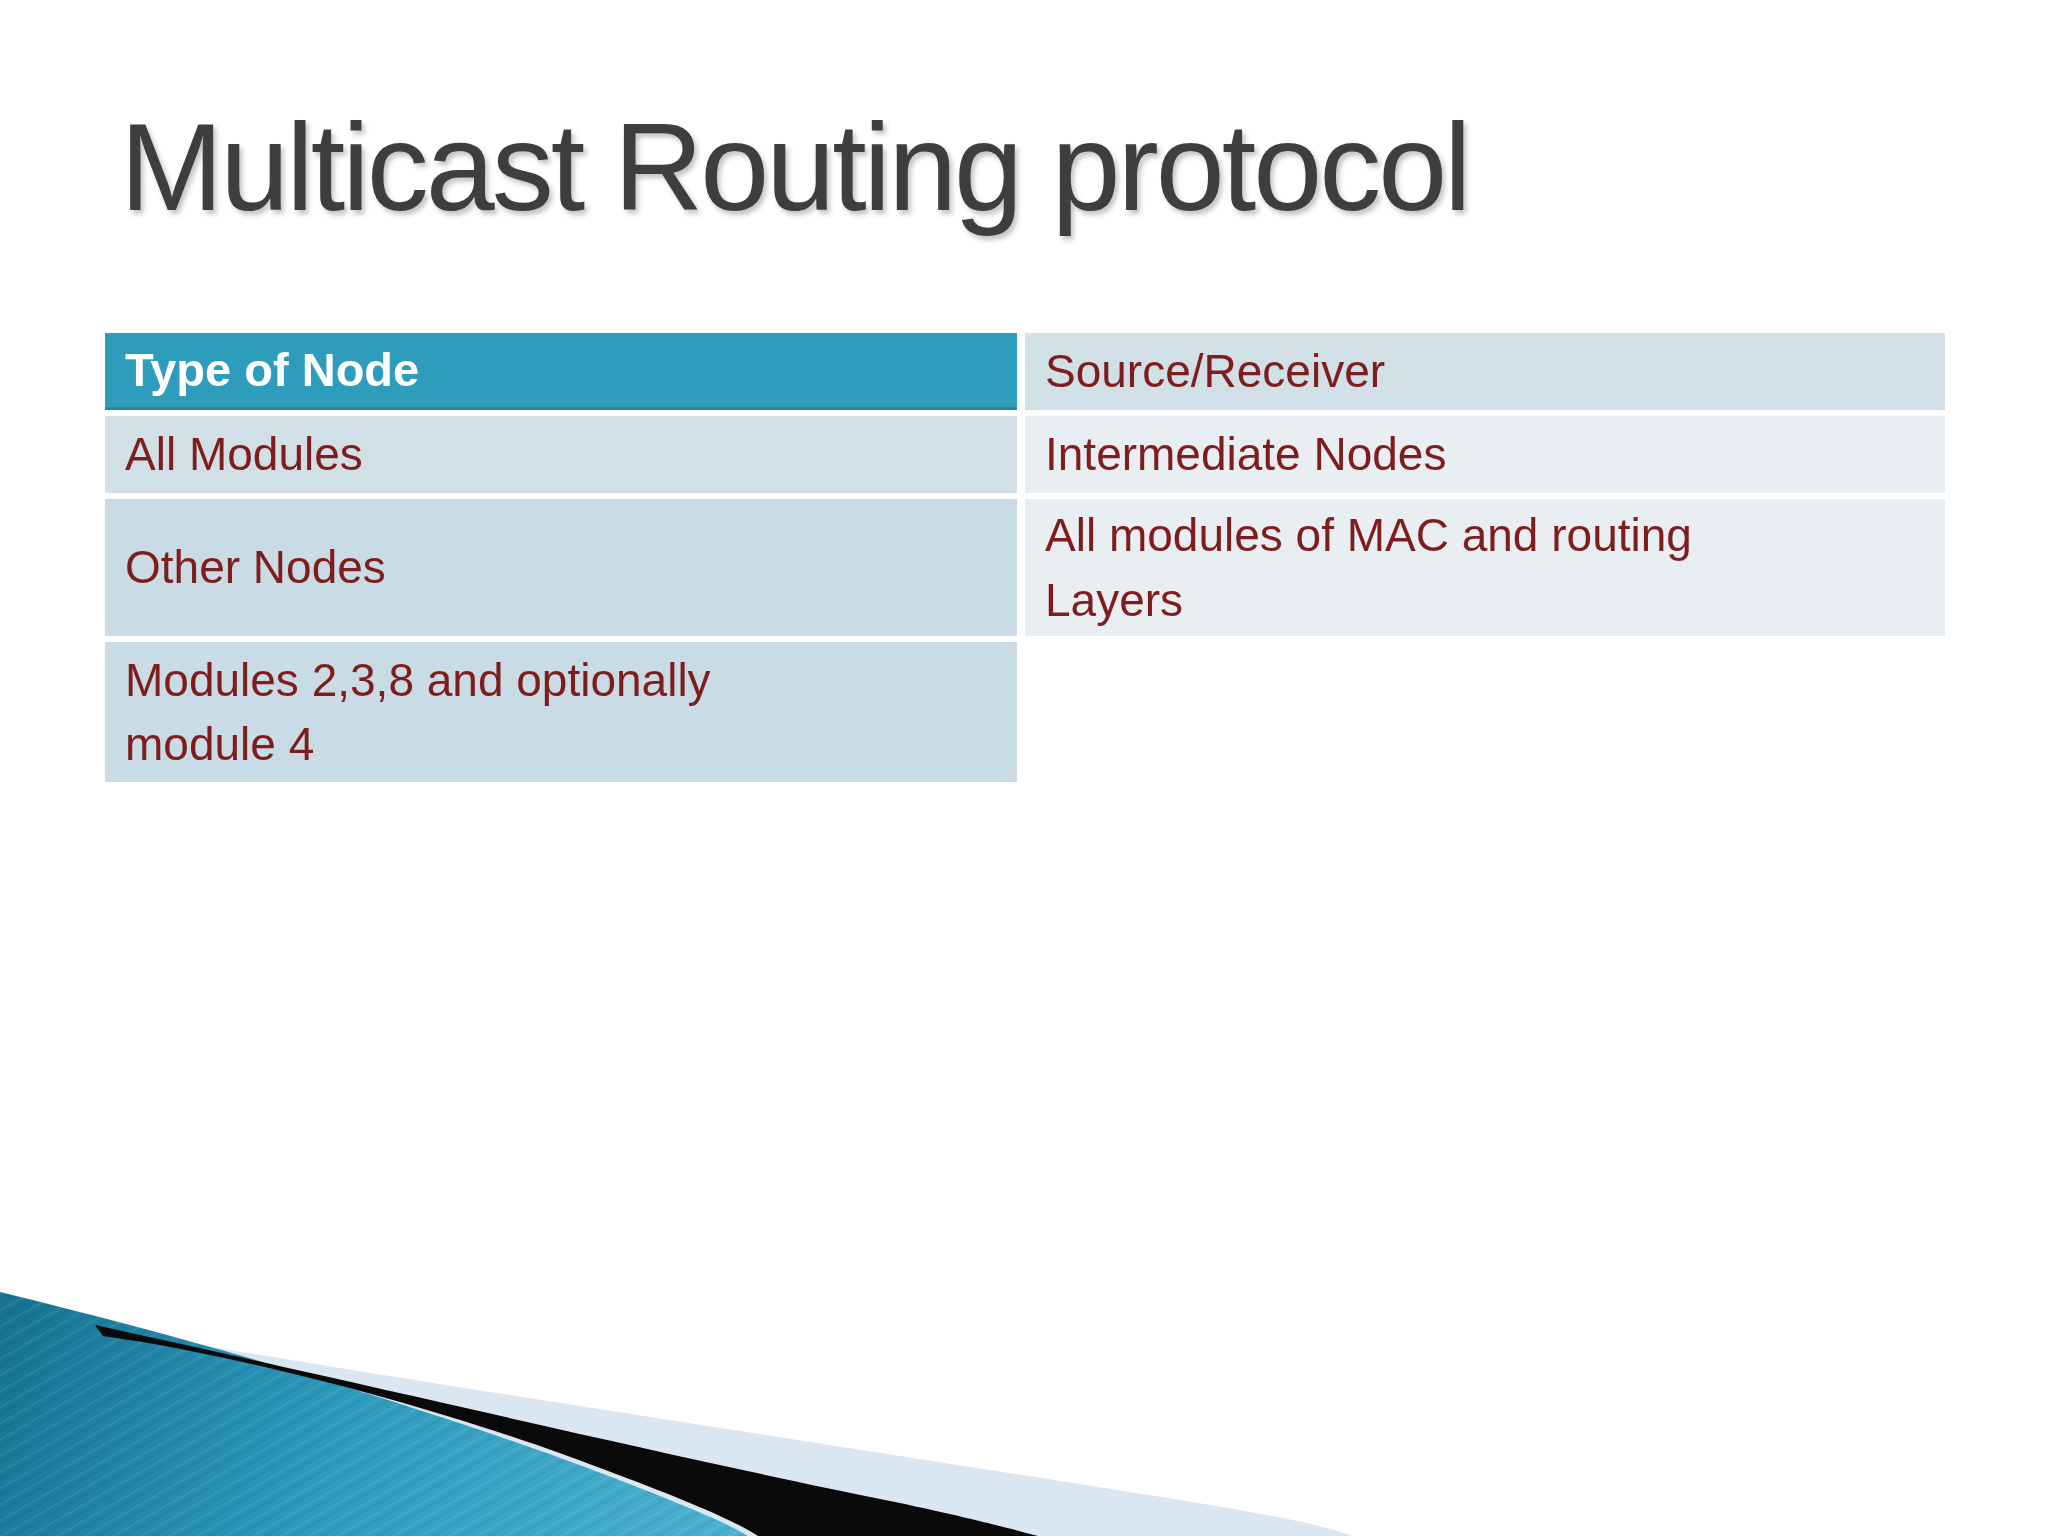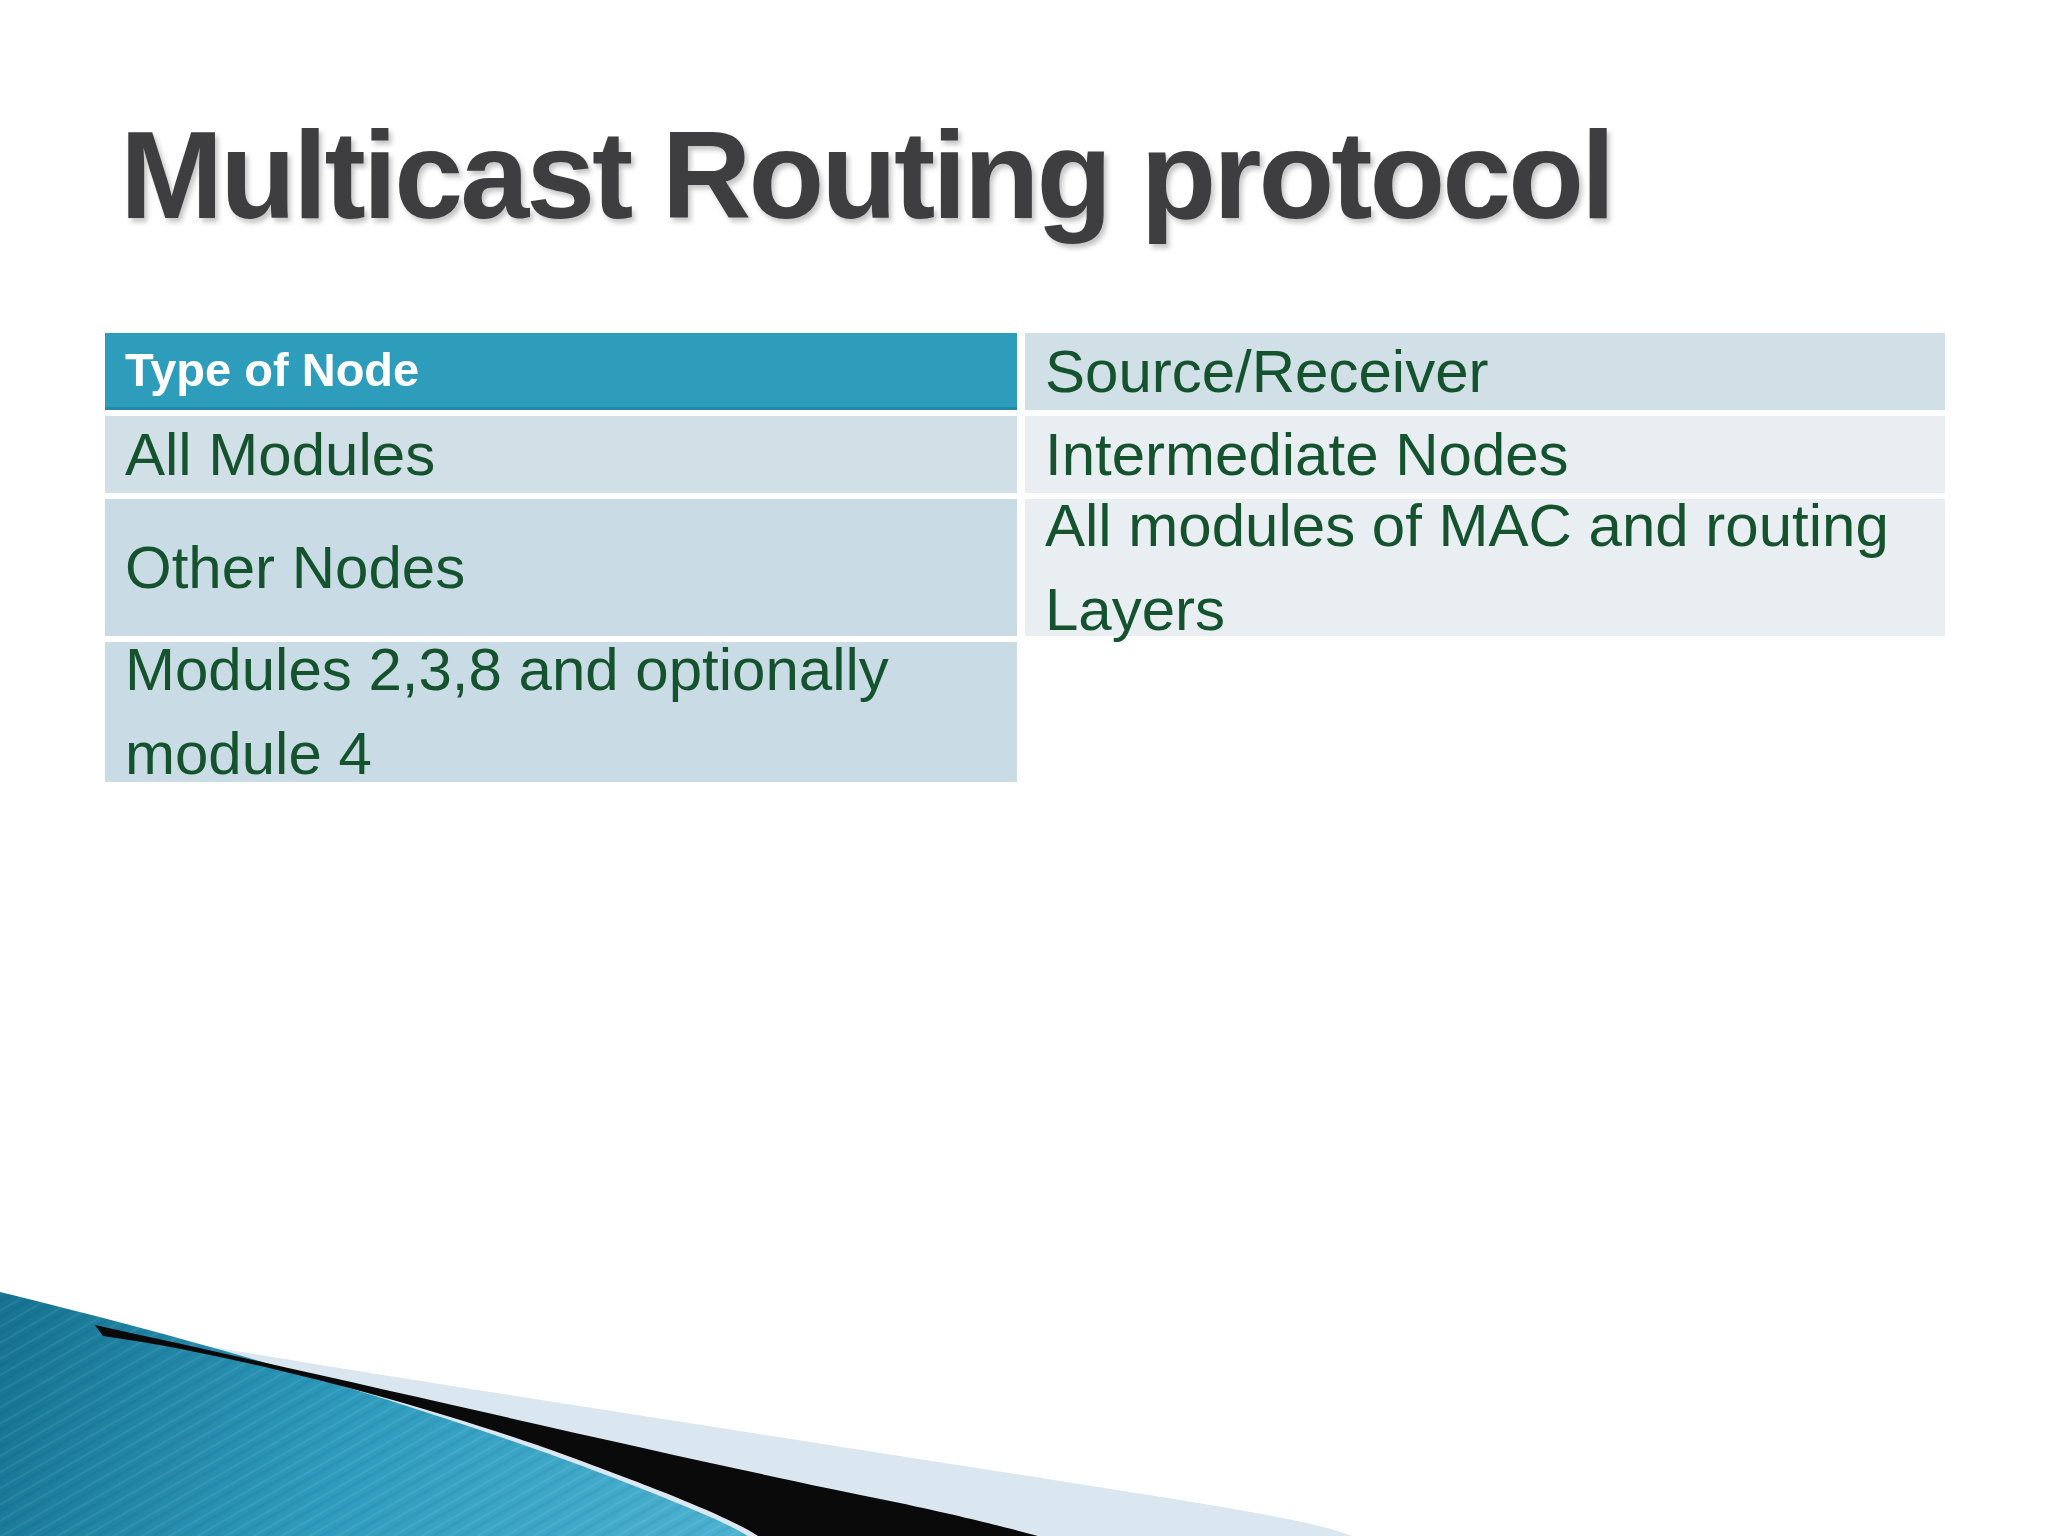--- a/index.html
+++ b/index.html
@@ -13,23 +13,23 @@
     height: 1536px;
     background: #ffffff;
     overflow: hidden;
     font-family: "Liberation Sans", sans-serif;
   }
 
   
   .slide-title {
     position: absolute;
     left: 120px;
-    top: 104px;
+    top: 96px;
     font-size: 124px;
-    font-weight: 700;
+    font-weight: 400;
     letter-spacing: -3px;
     color: var(--title-color, #3e3e40);
     text-shadow: 3px 4px 5px rgba(60,60,60,0.30);
     white-space: nowrap;
   }
 
   
   .node-table {
     position: absolute;
     left: 105px;
@@ -38,22 +38,22 @@
     display: grid;
     grid-template-columns: 912px 920px;
     grid-template-rows: 77px 77px 137px 140px;
     column-gap: 8px;
     row-gap: 6px;
   }
   .cell {
     display: flex;
     align-items: center;
     padding: 0 20px;
-    font-size: 60px;
-    color: #14532d;
+    font-size: 46px;
+    color: #7f1d1d;
     line-height: 1.4;
     white-space: pre-line;
     box-sizing: border-box;
   }
   .cell.head {
     background: var(--header-bg, #2d9dbb);
     color: #ffffff;
     font-weight: 700;
     font-size: 47px;
     border-bottom: 3px solid rgba(10,80,100,0.25);

